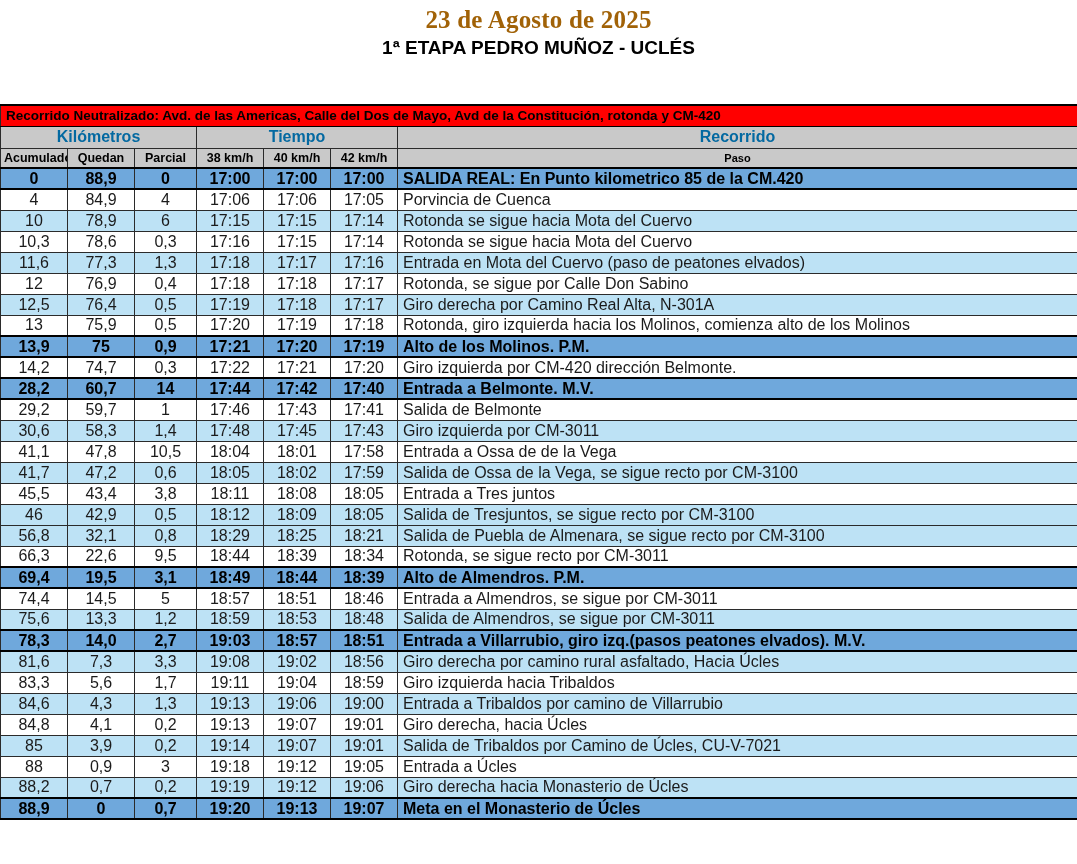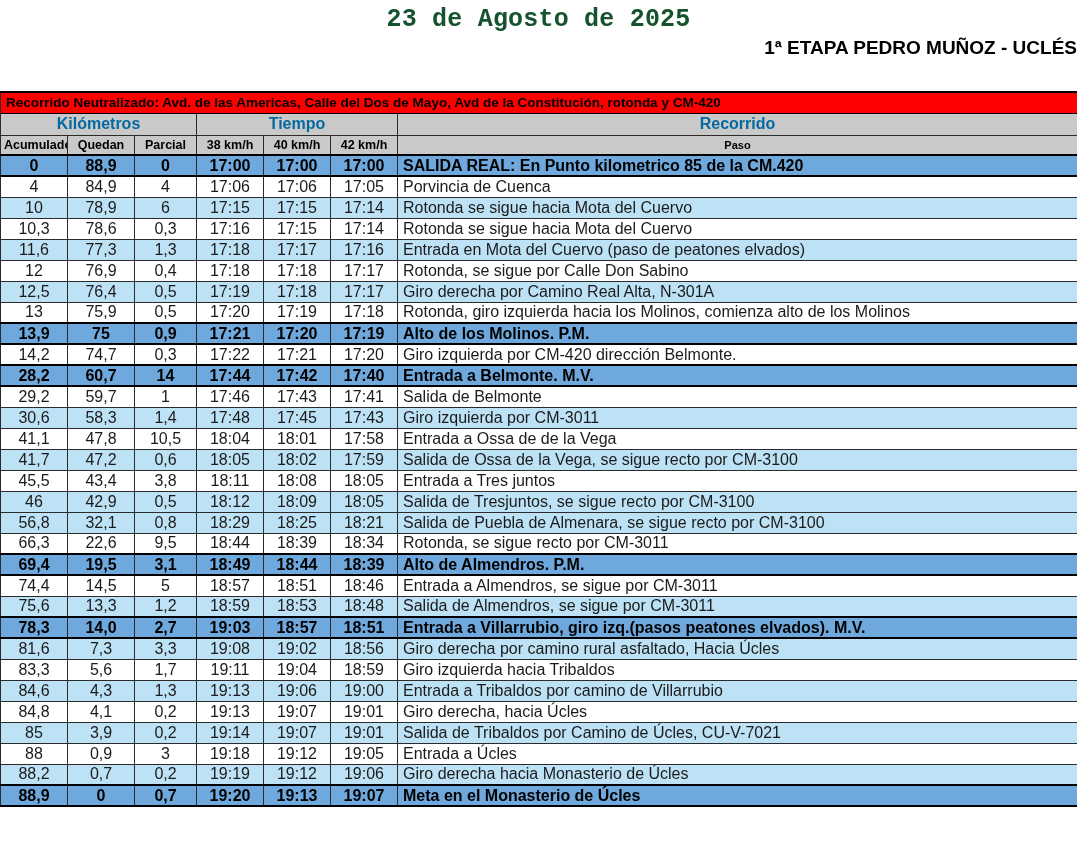--- a/index.html
+++ b/index.html
@@ -12,41 +12,40 @@
   }
   .page { width: 1077px; height: 864px; position: relative; background:#fff; }
 
   
   .title-block {
     width: 100%;
     text-align: center;
     padding-top: 6px;
   }
   .title-main {
-    font-family: Liberation Mono, monospace;
+    font-family: Liberation Serif, serif;
     font-weight: bold;
     font-size: 25px;
     letter-spacing: .2px;
-    color: #14532d;
+    color: #a16207;
     line-height: 1.15;
   }
   .title-sub {
     font-family: "Liberation Sans", sans-serif;
     font-weight: bold;
     font-size: 19px;
     color: #000;
     line-height: 1.2;
     margin-top: 2px;
-    text-align: right;
   }
 
   
   .table-wrap {
     position: absolute;
-    left: 0; top: 91px;
+    left: 0; top: 104px;
     width: 1077px;
   }
   table.itin {
     border-collapse: collapse;
     table-layout: fixed;
     width: 1077px;
     font-family: "Liberation Sans", sans-serif;
   }
   table.itin td, table.itin th {
     border: 1px solid #2b2b2b;

